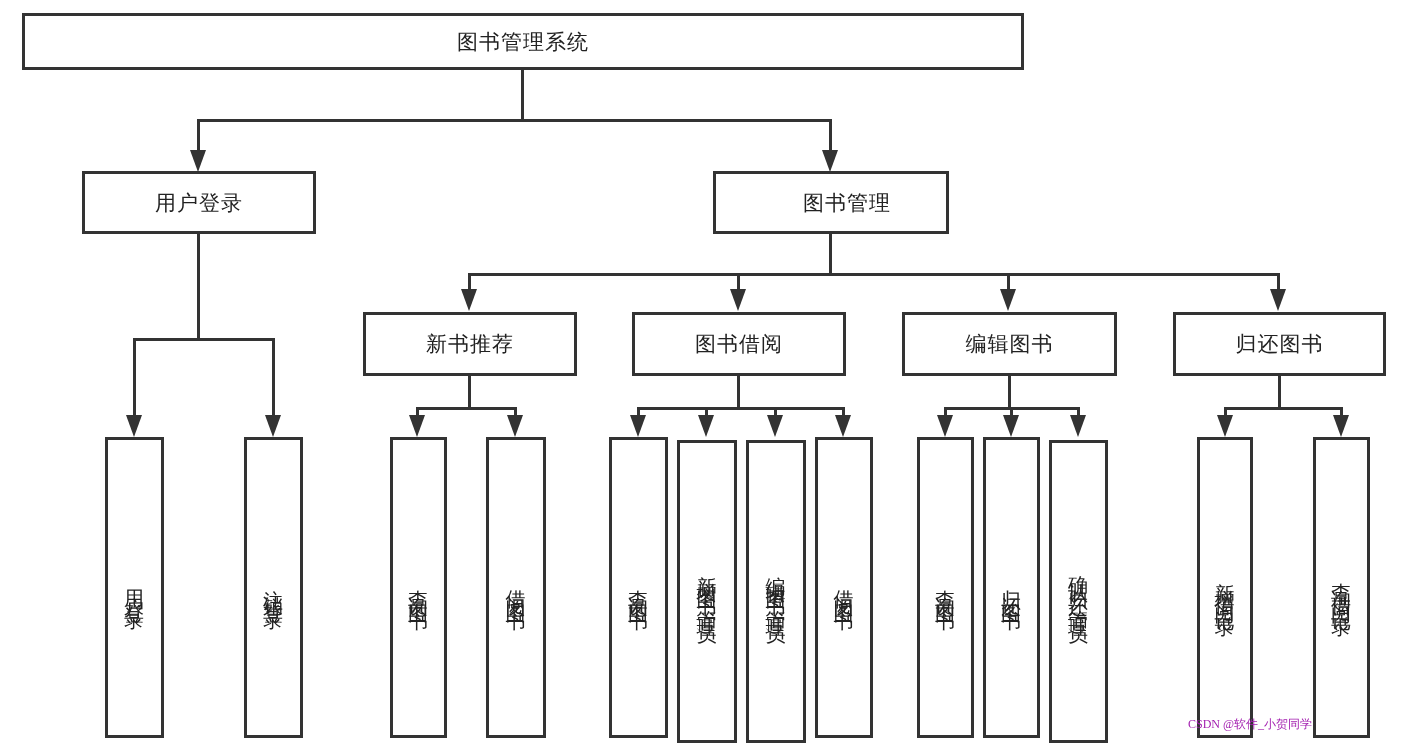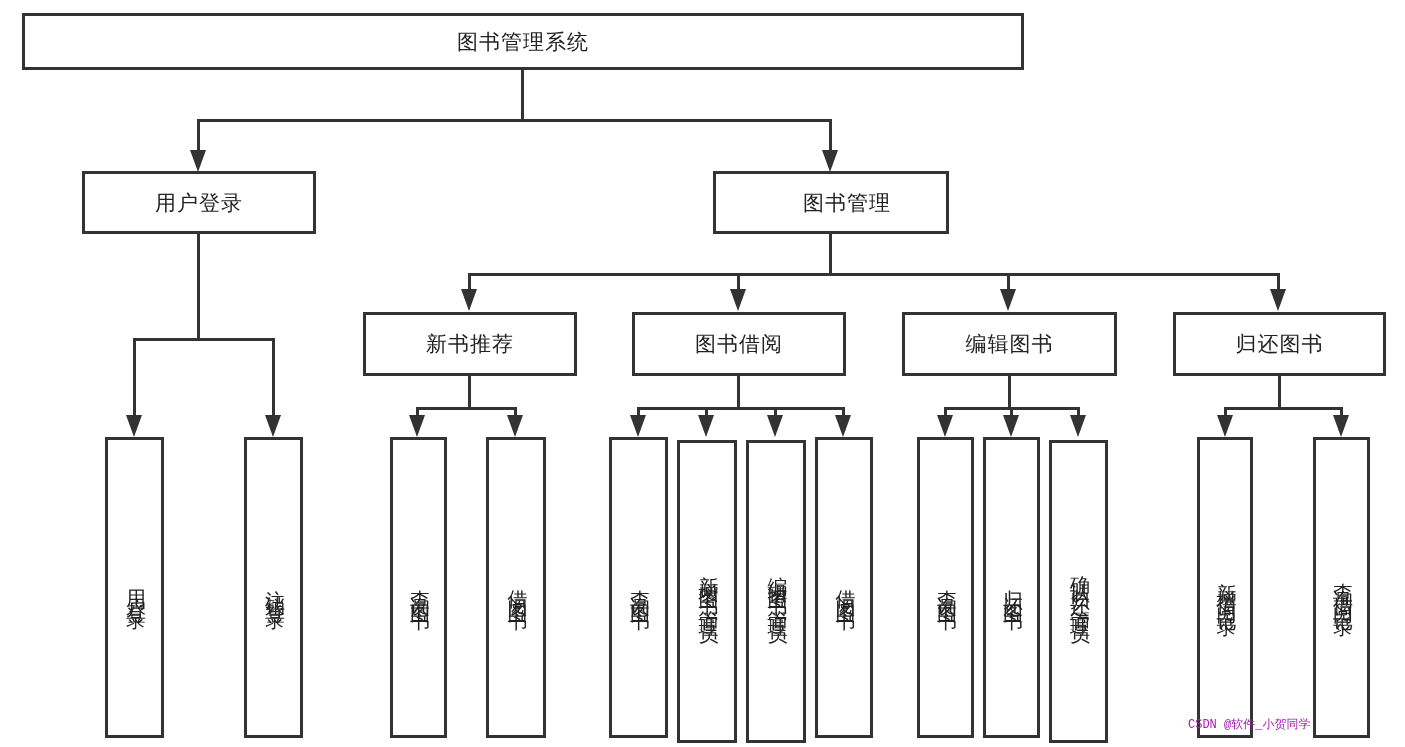--- a/index.html
+++ b/index.html
@@ -1,20 +1,20 @@
 <!DOCTYPE html>
 <html><head>
 <meta charset="utf-8">
 <style>
   html,body{margin:0;padding:0;background:#ffffff;}
   #canvas{
     position:relative;
     width:1405px;height:747px;
     background:#ffffff;
-    font-family:Liberation Mono, monospace;
+    font-family:Liberation Serif, serif;
     overflow:hidden;
     text-align:right;
   }
   .hbox{
     position:absolute;
     background:#ffffff;
     border:3px solid #333333;
     box-sizing:border-box;
     display:flex;align-items:center;justify-content:center;
     font-size:21px;color:#222222;

